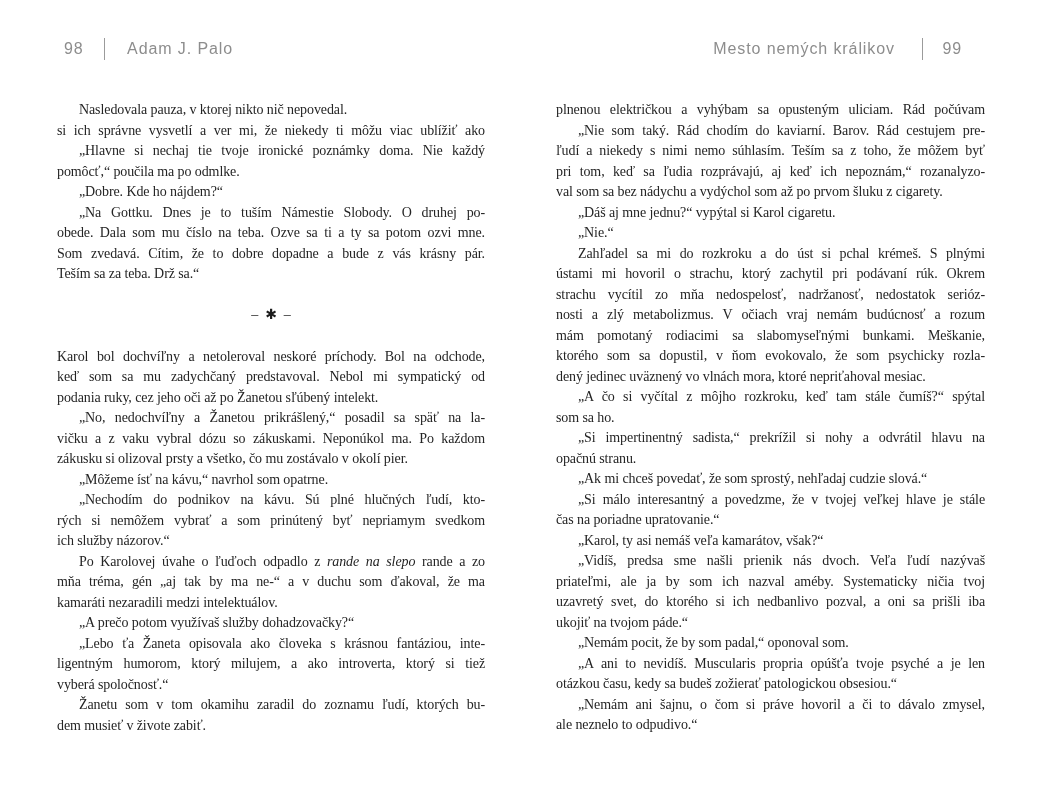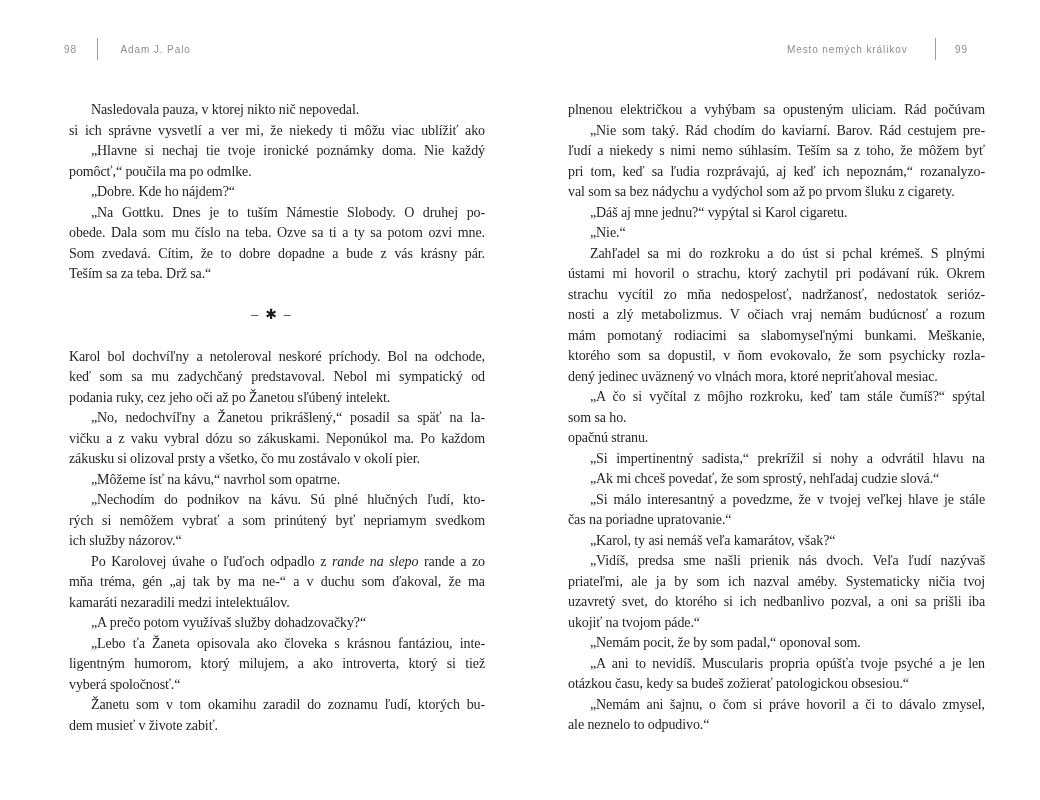--- a/index.html
+++ b/index.html
@@ -15,27 +15,27 @@
     overflow: hidden;
   }
   
   .pagehead {
     position: absolute;
     top: 38px;
     height: 22px;
     display: flex;
     align-items: center;
     font-family: "Liberation Sans", sans-serif;
-    font-size: 10px;
+    font-size: 16px;
     color: #8d8d8d;
     letter-spacing: 0.9px;
     white-space: nowrap;
   }
   #head-left { left: 64px; }
-  #head-right { right: 72px; }
+  #head-right { right: 78px; }
   .vrule {
     display: inline-block;
     width: 1.5px;
     height: 22px;
     background: #9b9b9b;
   }
   #head-left .vrule { margin: 0 22px 0 20px; }
   #head-right .vrule { margin: 0 19px 0 27px; }
   
   .page-text {
@@ -46,21 +46,20 @@
     line-height: 20.5px;
     color: #242424;
     letter-spacing: -0.1px;
   }
   #left-text  { left: 57px;  width: 428px; }
   #right-text { left: 556px; width: 429px; }
   .para { margin: 0; }
   .line {
     text-align: justify;
     text-align-last: justify;
-    margin-left: 12px;
   }
   .line.last { text-align-last: left; }
   .para.indent .line.first { text-indent: 22px; }
   .line em { font-style: italic; }
   
   .separator {
     height: 62px;
     display: flex;
     align-items: center;
     justify-content: center;
@@ -163,22 +162,22 @@
         <div class="line">nosti a zlý metabolizmus. V očiach vraj nemám budúcnosť a rozum</div>
         <div class="line">mám pomotaný rodiacimi sa slabomyseľnými bunkami. Meškanie,</div>
         <div class="line">ktorého som sa dopustil, v ňom evokovalo, že som psychicky rozla-</div>
         <div class="line last">dený jedinec uväznený vo vlnách mora, ktoré nepriťahoval mesiac.</div>
       </div>
       <div class="para indent">
         <div class="line first">„A čo si vyčítal z môjho rozkroku, keď tam stále čumíš?“ spýtal</div>
         <div class="line last">som sa ho.</div>
       </div>
       <div class="para indent">
+        <div class="line first">„Si impertinentný sadista,“ prekrížil si nohy a odvrátil hlavu na</div>
         <div class="line last">opačnú stranu.</div>
-        <div class="line first">„Si impertinentný sadista,“ prekrížil si nohy a odvrátil hlavu na</div>
       </div>
       <div class="para indent">
         <div class="line first last">„Ak mi chceš povedať, že som sprostý, nehľadaj cudzie slová.“</div>
       </div>
       <div class="para indent">
         <div class="line first">„Si málo interesantný a povedzme, že v tvojej veľkej hlave je stále</div>
         <div class="line last">čas na poriadne upratovanie.“</div>
       </div>
       <div class="para indent">
         <div class="line first last">„Karol, ty asi nemáš veľa kamarátov, však?“</div>

